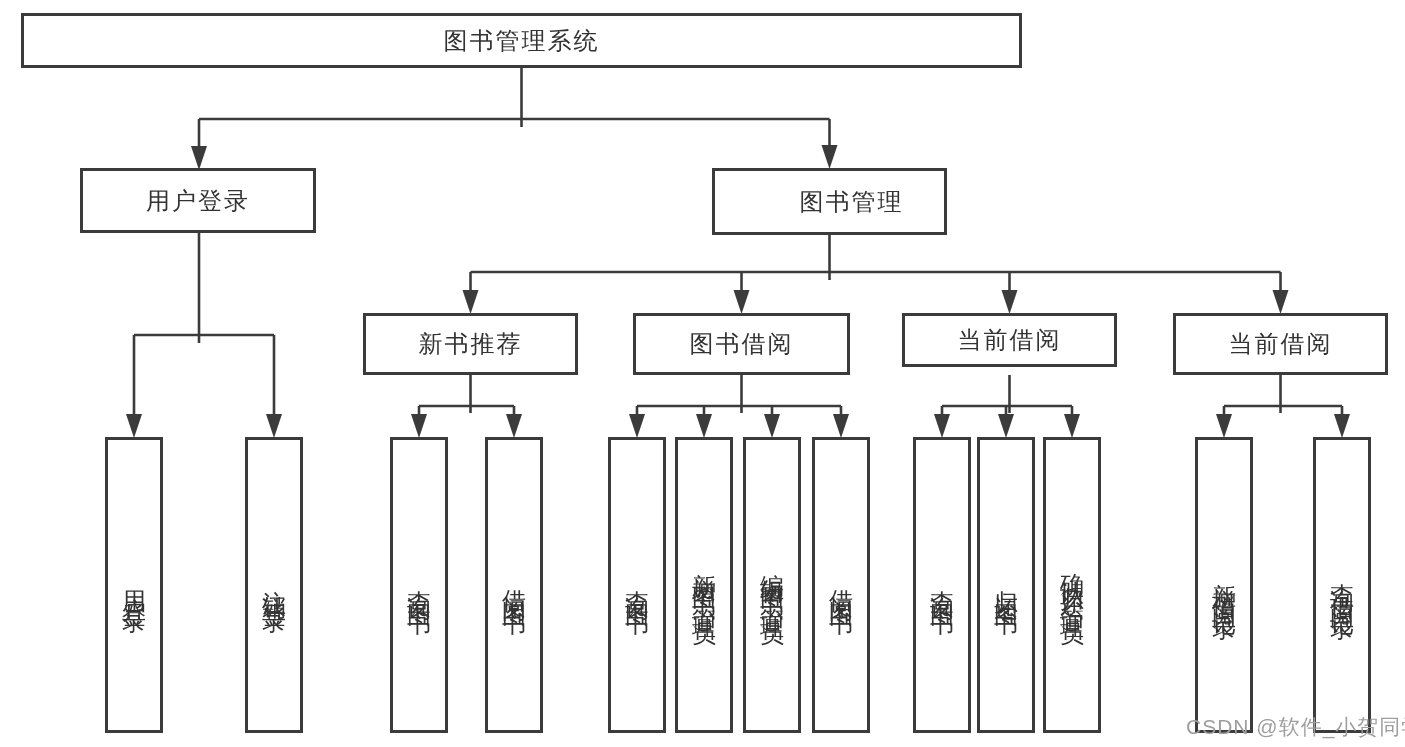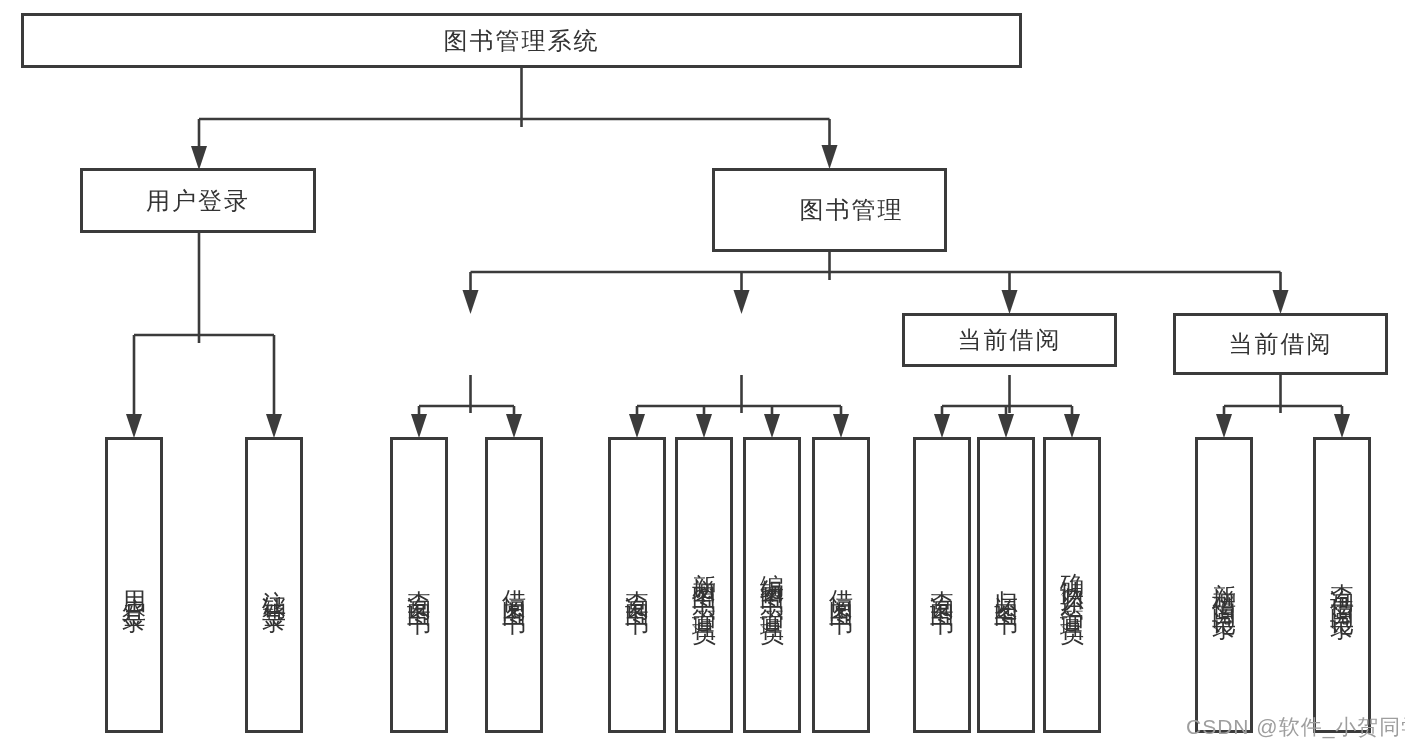--- a/index.html
+++ b/index.html
@@ -43,21 +43,21 @@
   }
   .node.v .label {
     writing-mode: vertical-rl;
     text-orientation: mixed;
     letter-spacing: 7px;
     white-space: normal;
   }
   
   .n-root   { left: 21px;  top: 13px;  width: 1001px; height: 55px; }
   .n-login  { left: 80px;  top: 168px; width: 236px;  height: 65px; }
-  .n-mgmt   { left: 712px; top: 168px; width: 235px;  height: 84px; padding-left: 44px; }
+  .n-mgmt   { left: 712px; top: 168px; width: 235px;  height: 67px; padding-left: 44px; }
   .n-rec    { left: 363px; top: 313px; width: 215px;  height: 62px; }
   .n-borrow { left: 633px; top: 313px; width: 217px;  height: 62px; }
   .n-cur    { left: 902px; top: 313px; width: 215px;  height: 54px; }
   .n-hist   { left: 1173px;top: 313px; width: 215px;  height: 62px; }
   .leaf { top: 437px; width: 58px; height: 296px; }
   .l1  { left: 105px; }  .l2  { left: 245px; }
   .l3  { left: 390px; }  .l4  { left: 485px; }
   .l5  { left: 608px; }  .l6  { left: 675px; }
   .l7  { left: 743px; }  .l8  { left: 812px; }
   .l9  { left: 913px; }  .l10 { left: 977px; }
@@ -152,20 +152,26 @@
     <span class="label">图书管理系统</span>
   </div>
 
   <div class="node n-login">
     <span class="label">用户登录</span>
   </div>
   <div class="node n-mgmt">
     <span class="label">图书管理</span>
   </div>
 
+  <div class="node n-rec">
+    <span class="label">新书推荐</span>
+  </div>
+  <div class="node n-borrow">
+    <span class="label">图书借阅</span>
+  </div>
   <div class="node n-cur">
     <span class="label">当前借阅</span>
   </div>
   <div class="node n-hist">
     <span class="label">当前借阅</span>
   </div>
 
   <div class="node v leaf l1">
     <span class="label">用户登录</span>
   </div>

